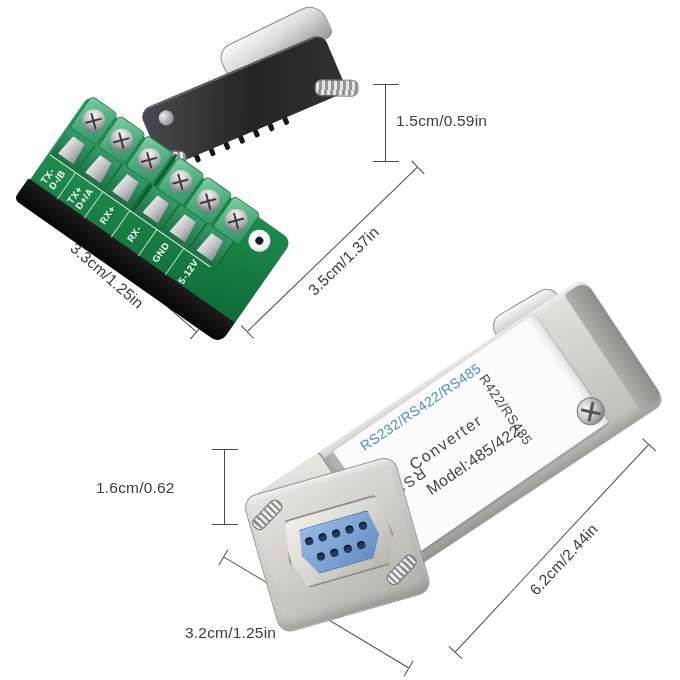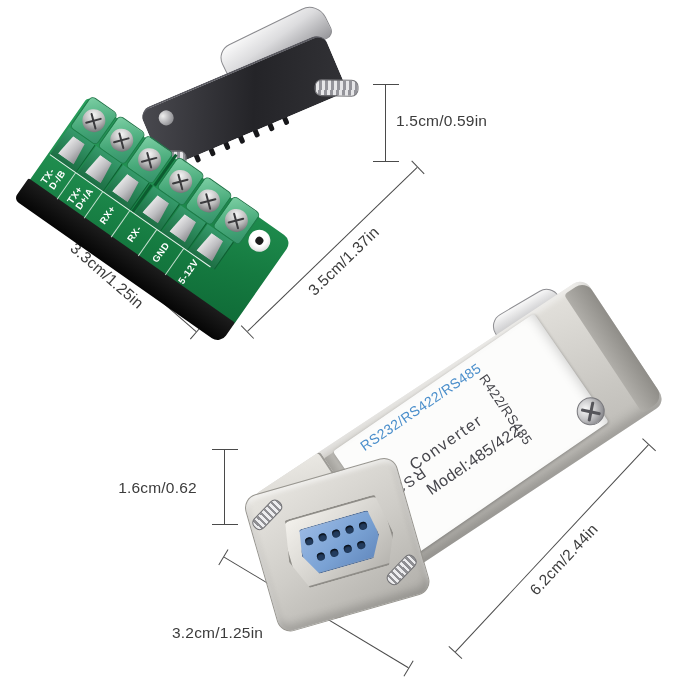--- a/index.html
+++ b/index.html
@@ -248,25 +248,25 @@
     <div class="dline"></div>
     <div class="dim-label">3.5cm/1.37in</div>
   </div>
 
   <div class="ddim" style="left:14px;top:263px;width:208px;transform:rotate(41deg)">
     <div class="dline"></div>
     <div class="dim-label">3.3cm/1.25in</div>
   </div>
 
   <div class="vdim" style="left:224px;top:450px;height:74px"></div>
-  <div class="abs dim-label" style="left:96px;top:479px;width:123px;text-align:center">1.6cm/0.62</div>
+  <div class="abs dim-label" style="left:96px;top:479px;width:123px;text-align:left">1.6cm/0.62</div>
 
   <div class="ddim" style="left:209px;top:612px;width:215px;transform:rotate(31deg)">
     <div class="dline"></div>
   </div>
-  <div class="abs dim-label" style="left:172px;top:624px">3.2cm/1.25in</div>
+  <div class="abs dim-label" style="left:185px;top:624px">3.2cm/1.25in</div>
 
   <div class="ddim" style="left:410px;top:548px;width:283px;transform:rotate(-47deg)">
     <div class="dline"></div>
     <div class="dim-label">6.2cm/2.44in</div>
   </div>
 
 </div>
 
 </body></html>

